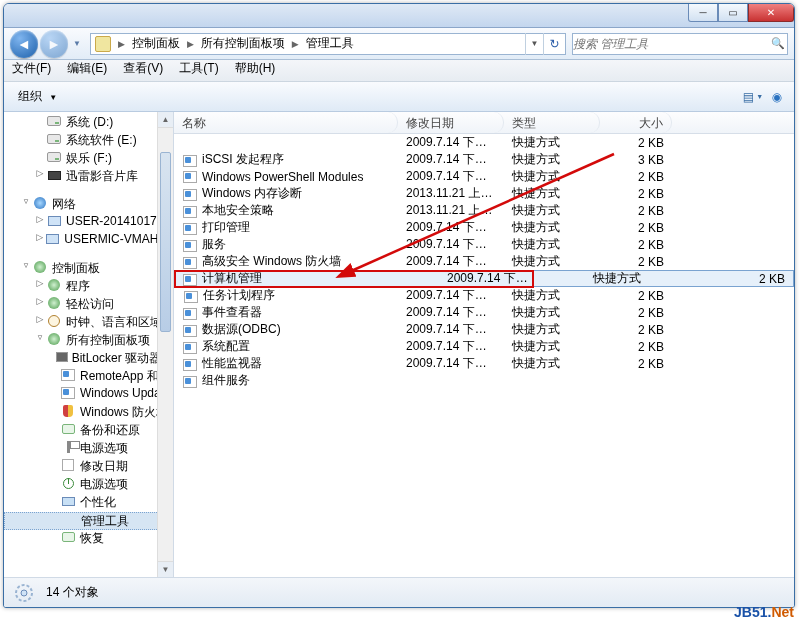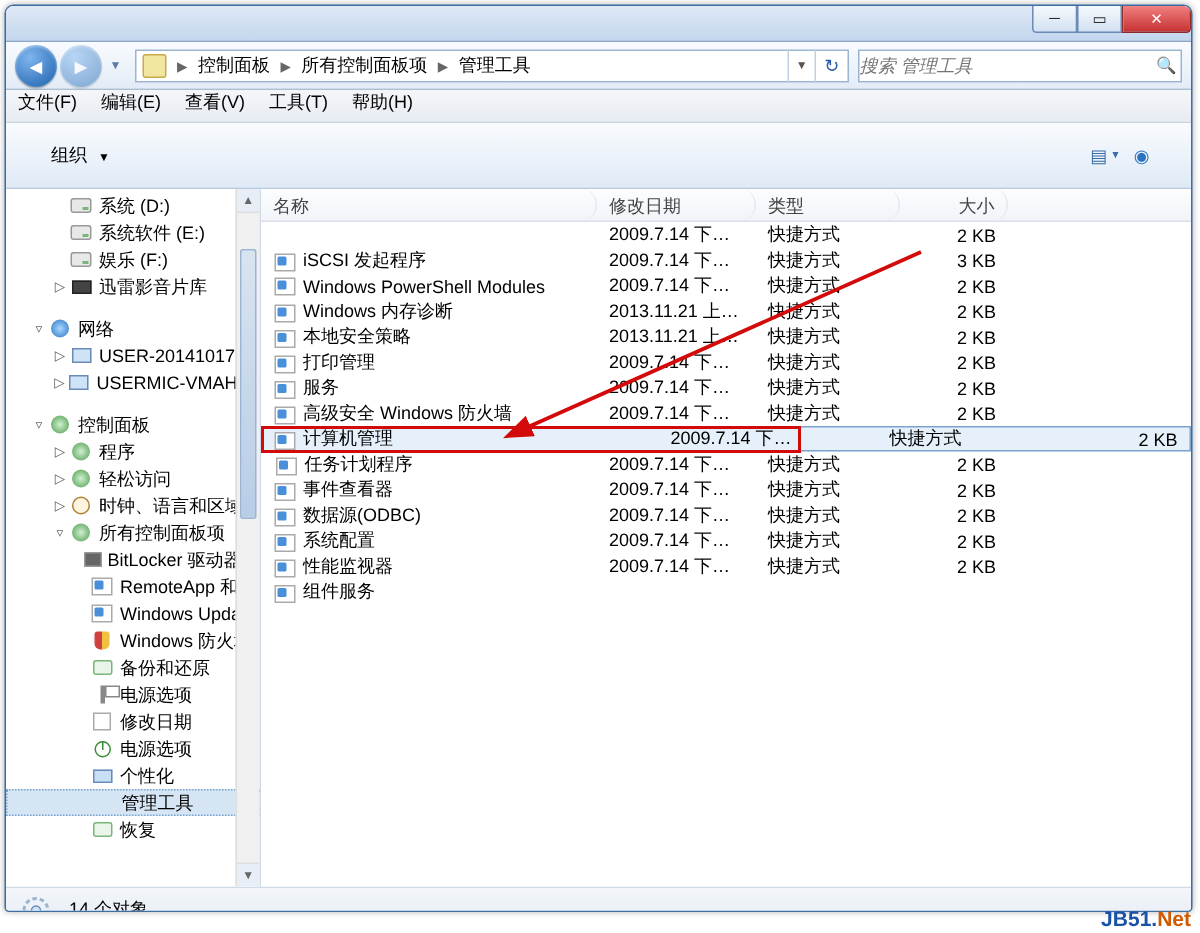--- a/index.html
+++ b/index.html
@@ -58,42 +58,42 @@
   
   .menubar {
     height: 22px; background: linear-gradient(#f4f6f9,#e7ecf2);
     border-bottom: 1px solid #ccd6e0; display:flex; align-items:flex-start;
     font-size: 12px;
   }
   .menubar .mi { padding: 0 8px; }
 
   
   .toolbar {
-    height: 44px; background: linear-gradient(#f9fbfe,#dfeaf6);
+    height: 30px; background: linear-gradient(#f9fbfe,#dfeaf6);
     border-bottom: 1px solid #b9cbe0; display:flex; align-items:center;
-    font-size: 12px; padding: 0 22px;
+    font-size: 12px; padding: 0 6px;
   }
   .toolbar .org { padding: 2px 8px; }
   .toolbar .org .drop { font-size:8px; margin-left:4px; }
   .toolbar .spacer { flex:1; }
   .toolbar .tb-icon { width:22px; height:20px; display:flex; align-items:center; justify-content:center; color:#3a6ea5; font-size:12px; margin-left:2px;}
 
   
   .body {
     display:flex; height: calc(100% - 24px - 32px - 22px - 30px - 30px);
     position: relative;
   }
 
   
   .sidebar {
     width: 175px; border-right:1px solid #d0dae6; overflow:hidden;
     background:#fff; font-size:12px; padding-top:2px; position:relative;
   }
   .tree-item {
-    display:flex; align-items:center; height:18px; padding-left:4px; white-space:nowrap;
+    display:flex; height:18px; padding-left:4px; white-space:nowrap;
   }
   .tree-item.sel { background:#d6e5f3; border:1px dotted #7aa3d0; }
   .ti-caret { width:12px; font-size:9px; color:#666; text-align:center;}
   .ti-icon { width:16px; height:14px; margin-right:4px; display:inline-flex; align-items:center; justify-content:center; }
   .tree-indent-1 { padding-left: 16px; }
   .tree-indent-2 { padding-left: 30px; }
   .tree-indent-3 { padding-left: 44px; }
   .tree-spacer { height: 10px; }
   .scrollbar-v {
     position:absolute; right:0; top:0; bottom:0; width:16px;

